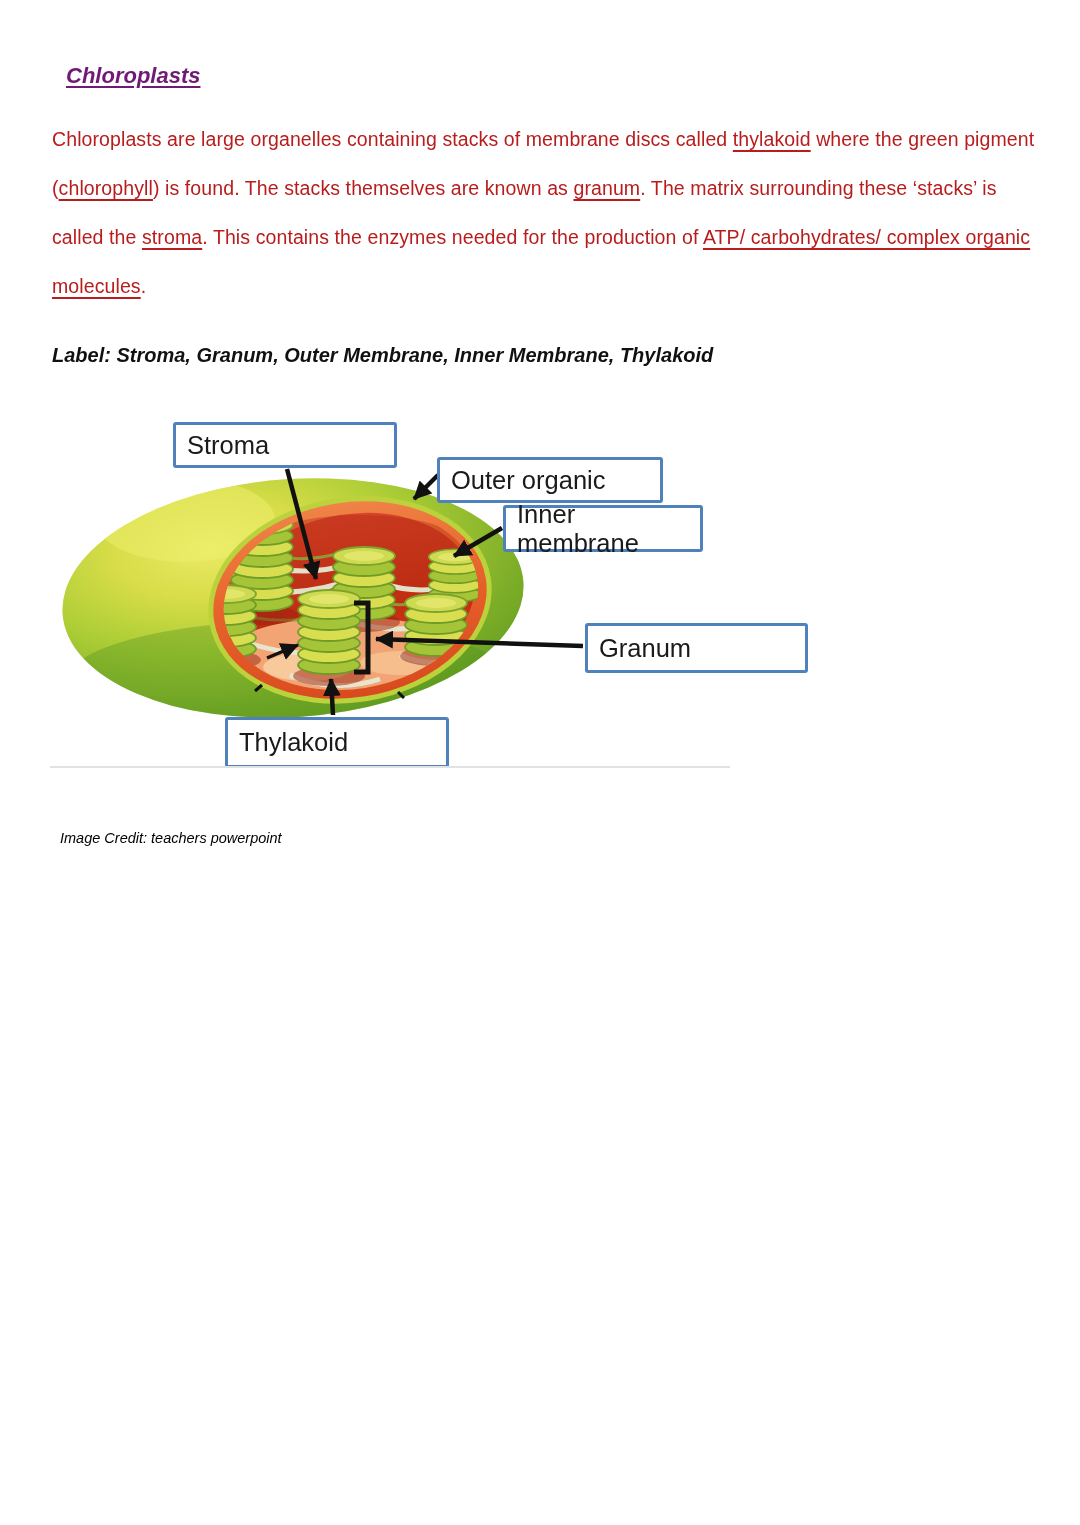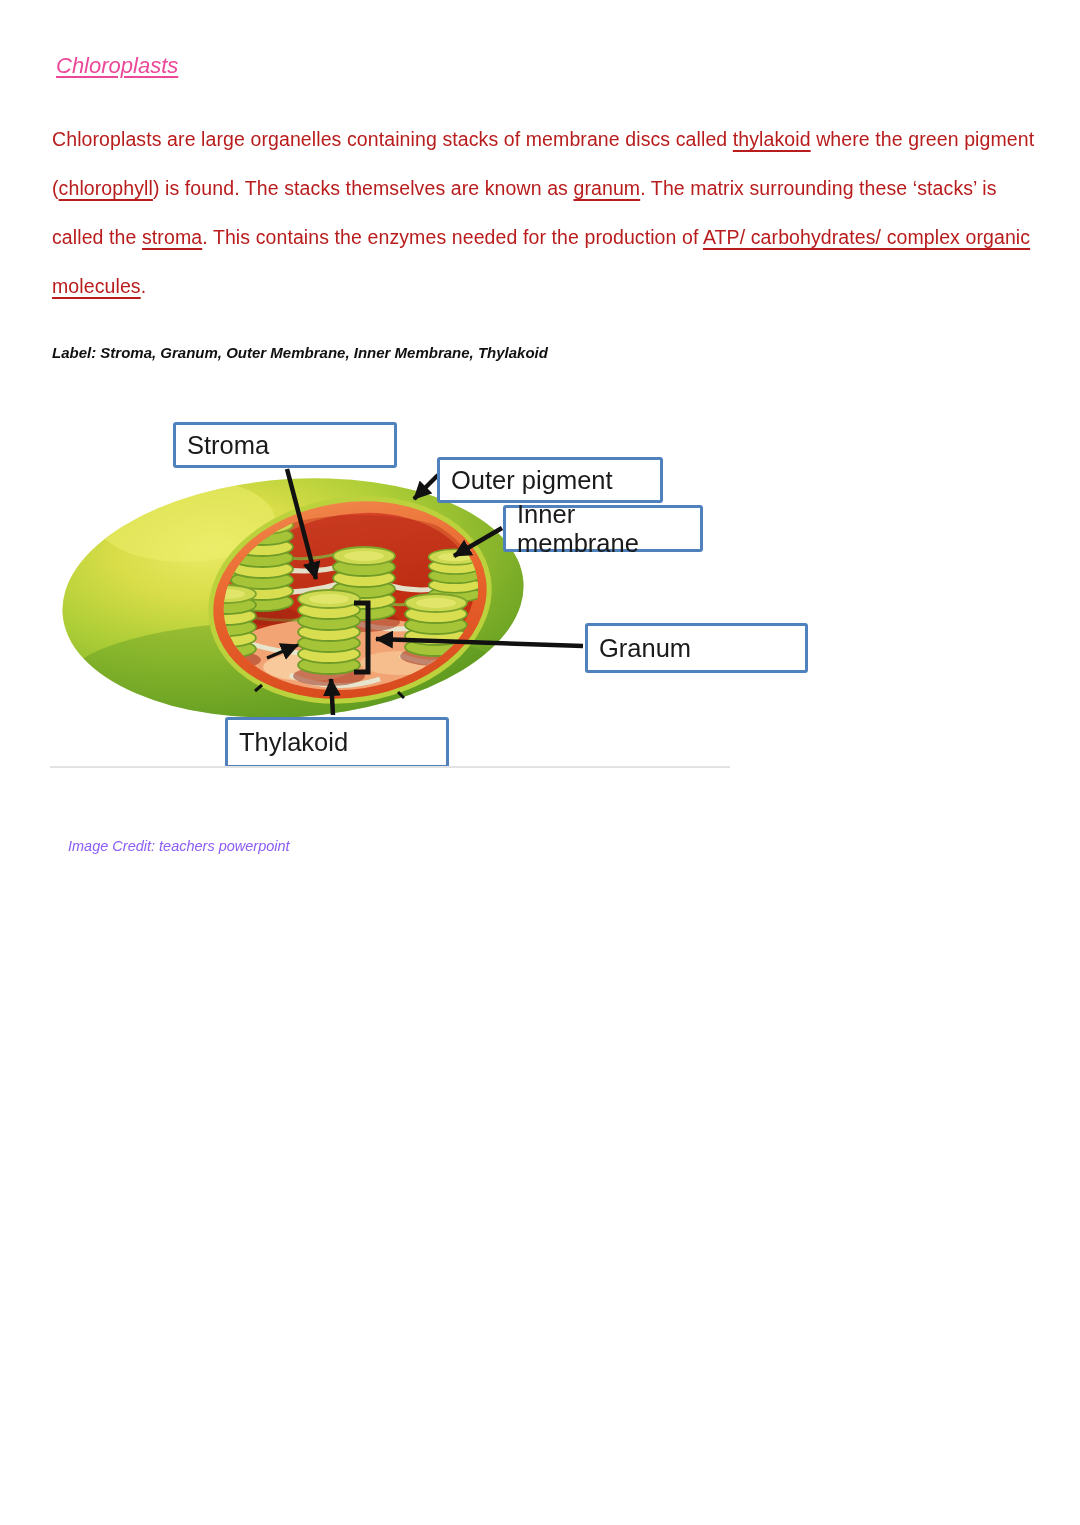--- a/index.html
+++ b/index.html
@@ -1,53 +1,53 @@
 <!DOCTYPE html>
 <html><head>
 <meta charset="utf-8">
 <style>
   html,body{margin:0;padding:0;background:#fff;}
   .page{
     position:relative;width:1080px;height:1525px;background:#ffffff;
     font-family:"Liberation Sans","DejaVu Sans",sans-serif;color:#111;overflow:hidden;
   }
   .title{
-    position:absolute;left:52px;top:49px;margin:4px;
-    font-size:22px;font-weight:normal;font-style:italic;
+    position:absolute;left:52px;top:49px;margin:14px;
+    font-size:22px;font-weight:bold;font-style:italic;
     text-decoration:underline;text-decoration-thickness:2px;text-underline-offset:3px;
-    color:#ec4899;
+    color:#701a75;
   }
   .para{
     position:absolute;left:52px;top:115px;width:985px;margin:0;
     font-size:19.5px;line-height:49px;color:#b91c1c;letter-spacing:0.1px;
   }
   .para .u{text-decoration:underline;text-underline-offset:3.5px;text-decoration-thickness:1.5px;}
   .label-line{
     position:absolute;left:52px;top:344px;margin:0;
-    font-size:15px;font-weight:bold;font-style:italic;color:#111;
+    font-size:20px;font-weight:bold;font-style:italic;color:#111;
   }
   .figure{position:absolute;left:0;top:0;width:1080px;height:1525px;pointer-events:none;}
   .fig-svg{position:absolute;left:50px;top:415px;width:780px;height:360px;}
   .callout{
     position:absolute;box-sizing:border-box;background:#ffffff;
     border:3px solid #4f81bd;border-radius:3px;
     display:flex;align-items:center;padding-left:11px;
     font-size:25.5px;color:#1a1a1a;
   }
   #box-stroma   {left:173px;top:422px;width:224px;height:46px;}
   #box-outer    {left:437px;top:457px;width:226px;height:46px;}
   #box-inner    {left:503px;top:505px;width:200px;height:47px;}
   #box-granum   {left:585px;top:623px;width:223px;height:50px;}
   #box-thylakoid{left:225px;top:717px;width:224px;height:51px;}
   .figure-edge{
     position:absolute;left:50px;top:766px;width:680px;height:2px;background:#e2e2e2;
   }
   .credit{
-    position:absolute;left:52px;top:822px;margin:16px;
-    font-style:italic;font-size:14.5px;color:#8b5cf6;
+    position:absolute;left:52px;top:822px;margin:8px;
+    font-style:italic;font-size:14.5px;color:#000000;
   }
 </style>
 </head>
 <body>
 
 <div class="page">
 
   <h1 class="title">Chloroplasts</h1>
 
   <p class="para"><span>Chloroplasts are large organelles containing stacks of membrane discs called </span><span class="u">thylakoid</span><span> where the green pigment (</span><span class="u">chlorophyll</span><span>) is found. The stacks themselves are known as </span><span class="u">granum</span><span>. The matrix surrounding these ‘stacks’ is called the </span><span class="u">stroma</span><span>. This contains the enzymes needed for the production of </span><span class="u">ATP/ carbohydrates/ complex organic molecules</span><span>.</span></p>
@@ -191,21 +191,21 @@
         <path d="M 304 188 L 318 188 L 318 257 L 304 257" stroke-width="5"></path>
         <line x1="205" y1="276" x2="212" y2="270" stroke-width="3"></line>
         <line x1="348" y1="277" x2="354" y2="283" stroke-width="3"></line>
       </g>
     </svg>
 
     <div class="callout" id="box-stroma">
       <span>Stroma</span>
     </div>
     <div class="callout" id="box-outer">
-      <span>Outer pigment</span>
+      <span>Outer organic</span>
     </div>
     <div class="callout" id="box-inner">
       <span>Inner membrane</span>
     </div>
     <div class="callout" id="box-granum">
       <span>Granum</span>
     </div>
     <div class="callout" id="box-thylakoid">
       <span>Thylakoid</span>
     </div>

